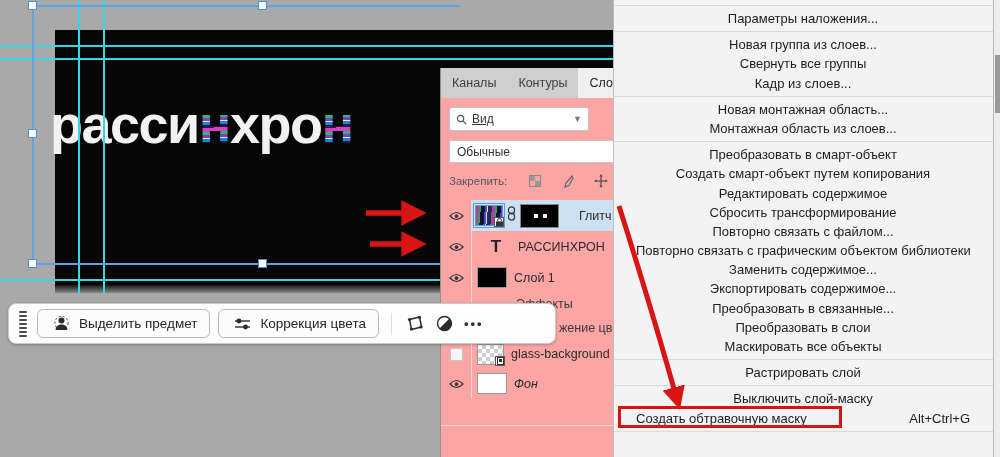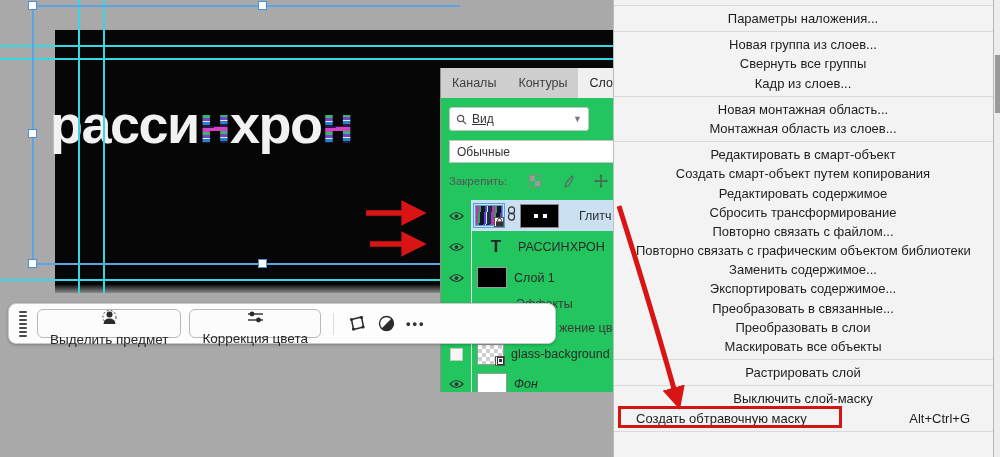--- a/index.html
+++ b/index.html
@@ -21,27 +21,27 @@
   .sel-line{position:absolute;background:#5fa4e0;}
   .handle{position:absolute;width:9px;height:9px;background:#fff;border:1.5px solid #4a90d9;box-sizing:border-box;}
 
   
   #taskbar{position:absolute;left:8px;top:303px;width:548px;height:41px;background:#fdfdfd;
     border:1px solid #c9c9c9;border-radius:8px;box-shadow:0 1px 3px rgba(0,0,0,.25);
     display:flex;align-items:center;gap:8px;padding:0 10px;box-sizing:border-box;z-index:40;}
   #grip{display:flex;flex-direction:column;gap:2px;margin-right:2px;cursor:grab;}
   #grip i{display:block;width:8px;height:2px;background:#4a4a4a;border-radius:1px;}
   .tb-btn{display:flex;align-items:center;gap:7px;height:29px;padding:0 12px;
-    background:#fcfcfc;border:1px solid #b9b9b9;border-radius:6px;font-size:13.5px;color:#252525;white-space:nowrap;flex-direction:column;}
+    background:#fcfcfc;border:1px solid #b9b9b9;border-radius:6px;font-size:13.5px;color:#252525;white-space:nowrap;}
   .tb-divider{width:1px;height:22px;background:#dddddd;margin:0 4px;}
   .tb-icon{display:flex;align-items:center;justify-content:center;width:22px;height:22px;}
   .tb-more{font-size:13px;font-weight:bold;color:#333;letter-spacing:2px;}
 
   
-  #layers-panel{position:absolute;left:440px;top:68px;width:173px;height:324px;background:#22c55e;
+  #layers-panel{position:absolute;left:440px;top:68px;width:173px;height:389px;background:#fca5a5;
     border-left:1px solid #8f8f8f;box-sizing:border-box;z-index:20;overflow:hidden;}
   #panel-tabs{position:absolute;left:0;top:0;width:100%;height:30px;background:#cfcfcf;display:flex;}
   .tab{line-height:30px;padding:0 11px;font-size:12.5px;color:#3f3f3f;white-space:nowrap;}
   .tab.active{background:#f0f0f0;color:#1f1f1f;}
   #filter-row{position:absolute;left:8px;top:39px;width:140px;height:24px;background:#fff;
     border:1px solid #c4c4c4;border-radius:3px;display:flex;align-items:center;gap:5px;padding:0 6px;box-sizing:border-box;}
   #filter-row .val{font-size:12px;color:#333;flex:1;text-decoration:underline;}
   #filter-row .chev{font-size:9px;color:#777;}
   #blend-row{position:absolute;left:8px;top:72px;width:167px;height:23px;background:#fff;
     border:1px solid #c4c4c4;display:flex;align-items:center;padding:0 7px;box-sizing:border-box;font-size:12px;color:#333;}
@@ -322,21 +322,21 @@
         </div>
         <div class="menu-sep"></div>
         <div class="menu-item">
           <span class="mi-label">Новая монтажная область...</span>
         </div>
         <div class="menu-item">
           <span class="mi-label">Монтажная область из слоев...</span>
         </div>
         <div class="menu-sep"></div>
         <div class="menu-item">
-          <span class="mi-label">Редактировать в смарт-объект</span>
+          <span class="mi-label">Преобразовать в смарт-объект</span>
         </div>
         <div class="menu-item">
           <span class="mi-label">Создать смарт-объект путем копирования</span>
         </div>
         <div class="menu-item">
           <span class="mi-label">Редактировать содержимое</span>
         </div>
         <div class="menu-item">
           <span class="mi-label">Сбросить трансформирование</span>
         </div>

